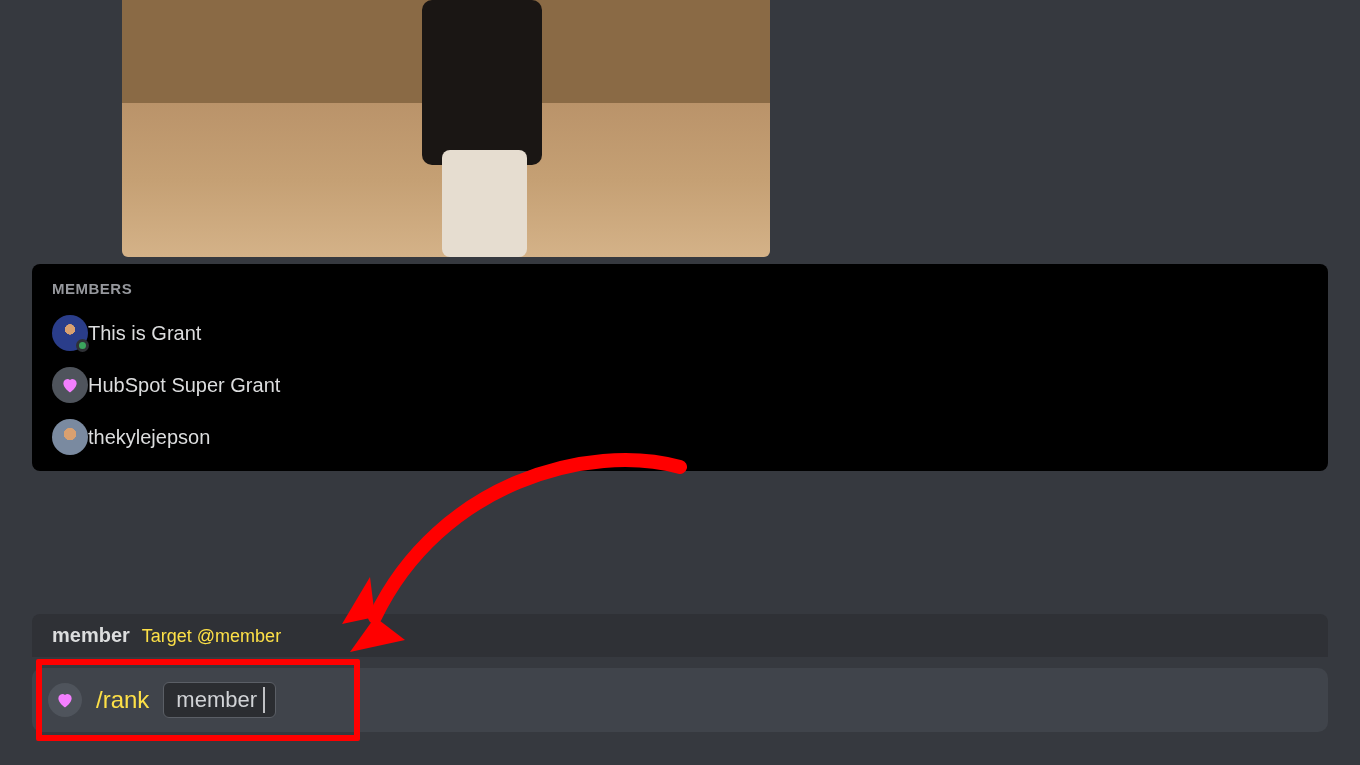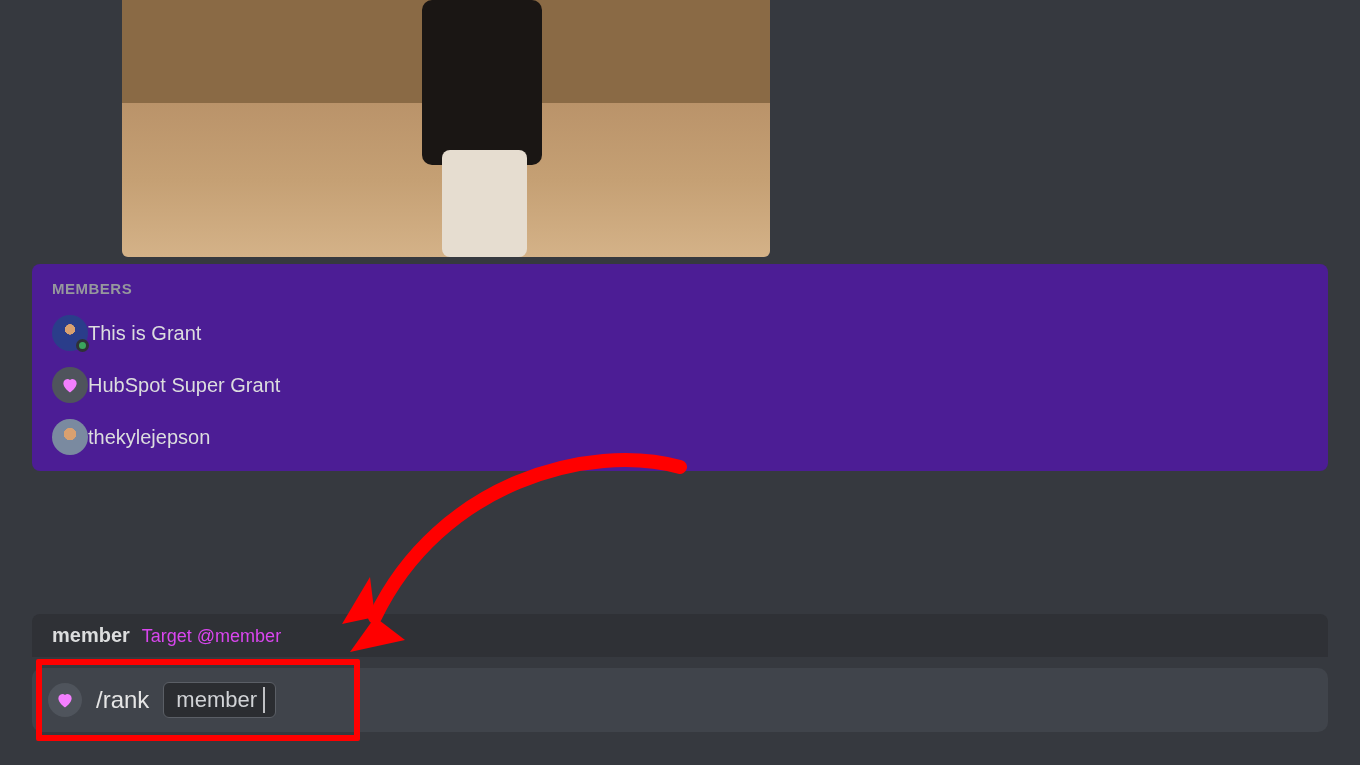--- a/index.html
+++ b/index.html
@@ -34,21 +34,21 @@
     position:absolute; left:320px; top:150px; width:85px; height:107px;
     background:#e6ddd0; border-radius:8px;
   }
 
   
   .autocomplete {
     position: absolute;
     left: 32px;
     top: 264px;
     width: 1296px;
-    background: #4c1d95;
+    background: #000000;
     border-radius: 8px;
     padding-bottom: 8px;
   }
   .section-header {
     font-size: 15px;
     font-weight: 700;
     color: #96989d;
     letter-spacing: 0.5px;
     padding: 16px 20px 10px;
     text-transform: uppercase;
@@ -109,21 +109,21 @@
     align-items: baseline;
     gap: 12px;
   }
   .hint-name {
     font-weight: 600;
     font-size: 20px;
     color: #dcddde;
   }
   .hint-desc {
     font-size: 18px;
-    color: #d946ef;
+    color: #fde047;
   }
 
   
   .input-bar {
     position: absolute;
     left: 32px;
     top: 668px;
     width: 1296px;
     height: 64px;
     background: #40444b;
@@ -133,21 +133,21 @@
     padding: 0 16px;
     gap: 14px;
   }
   .bot-avatar {
     width: 34px; height: 34px; border-radius: 50%;
     background:#4f545c;
     display:flex;align-items:center;justify-content:center;flex-shrink:0;
   }
   .bot-avatar svg{width:20px;height:20px;}
   .cmd-text {
-    font-size: 24px; color:#e5e5e5; font-weight:400;
+    font-size: 24px; color:#fde047; font-weight:400;
   }
   .param-pill {
     display:inline-flex; align-items:center;
     background:#2b2d31;
     border:1px solid #5b5f66;
     border-radius:6px;
     padding:4px 10px 4px 12px;
     font-size:22px;
     color:#d1d3d6;
     gap:6px;

